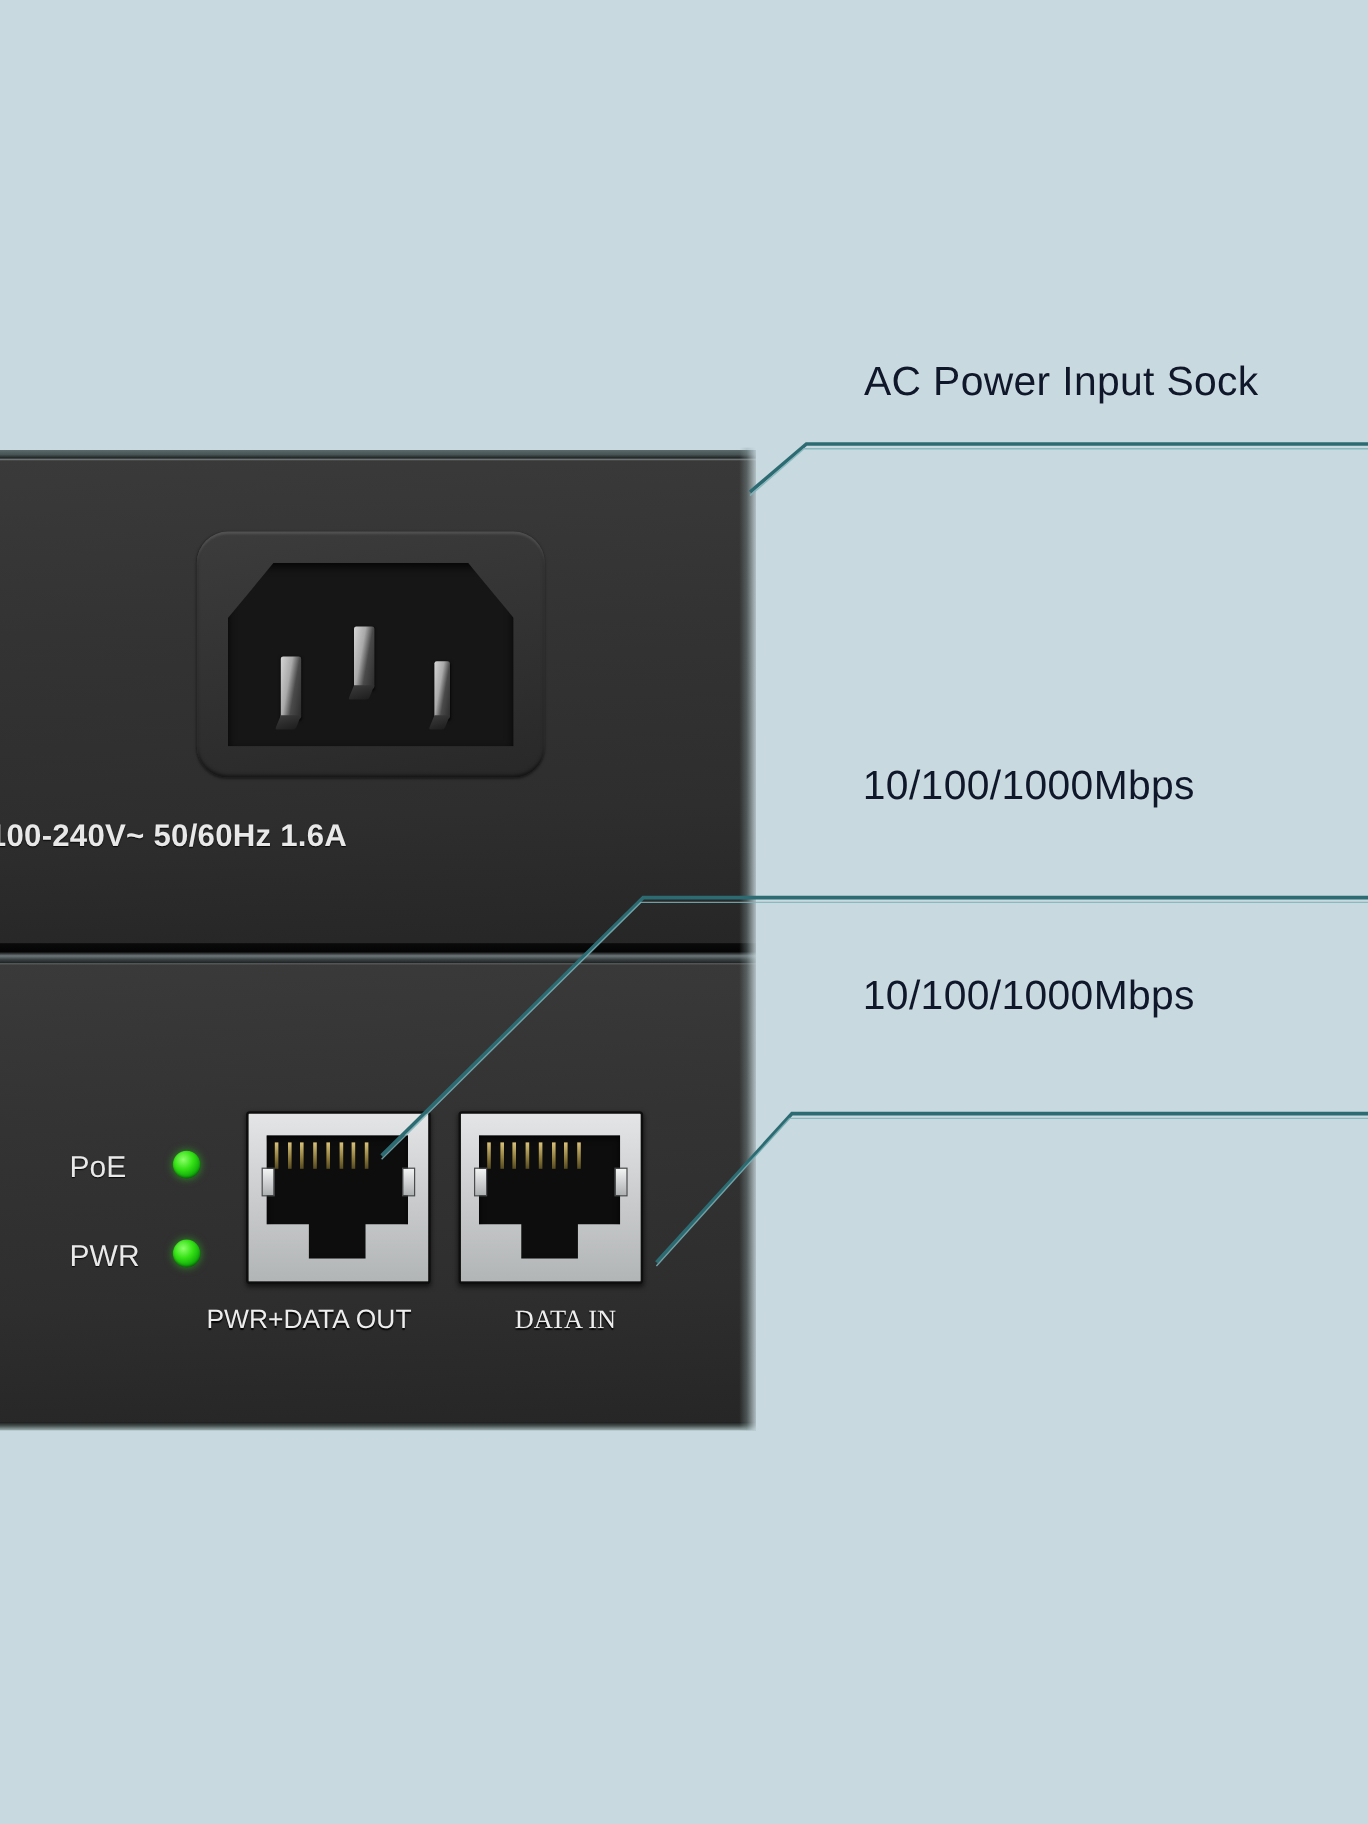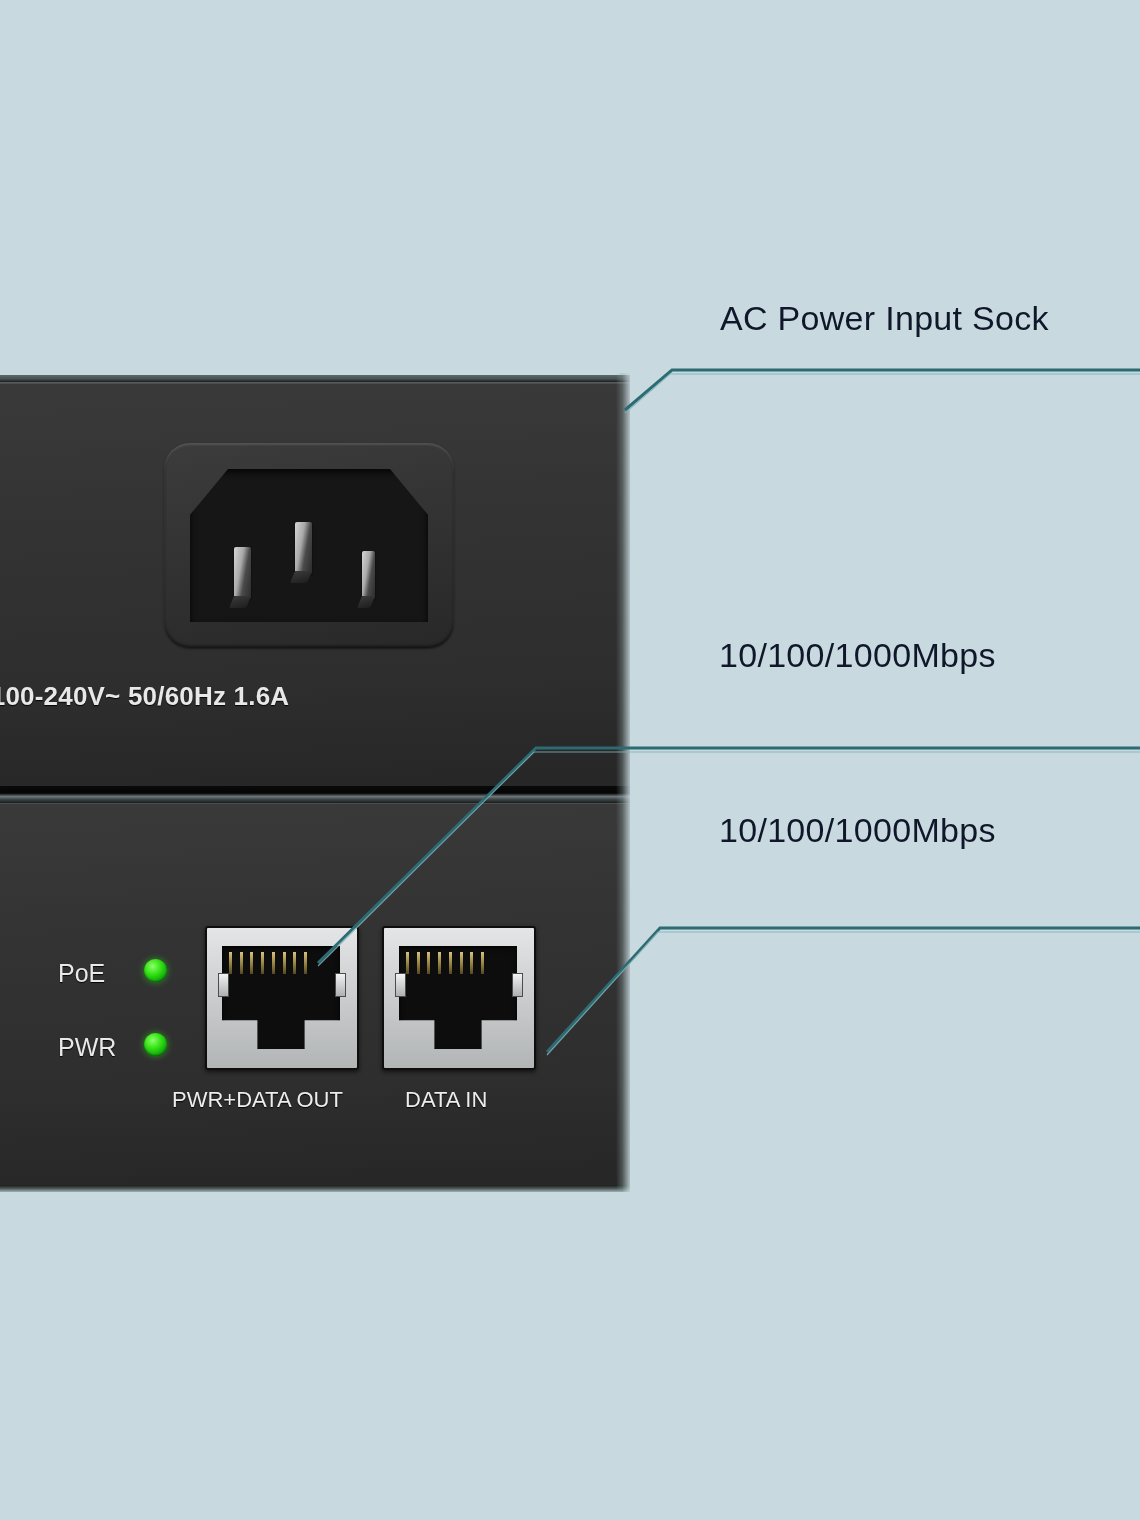--- a/index.html
+++ b/index.html
@@ -209,21 +209,21 @@
   .rj45-clipR { right: 11px; }
   .port-label {
     position: absolute;
     color: #ededed;
     font-size: 22px;
     font-weight: normal;
     white-space: nowrap;
     text-shadow: 0 1px 1px rgba(0,0,0,0.9);
   }
   #port-label-out { left: 232px; top: 714px; }
-  #port-label-in  { left: 465px; top: 714px; }
+  #port-label-in  { left: 489px; top: 714px; font-family: Liberation Serif, serif; }
 
   
   .callout-text {
     position: absolute;
     color: #0f172a;
     font-size: 34px;
     line-height: 45px;
     white-space: nowrap;
     letter-spacing: 0.3px;
     text-shadow: 0 0 1px rgba(255,255,255,0.4);

